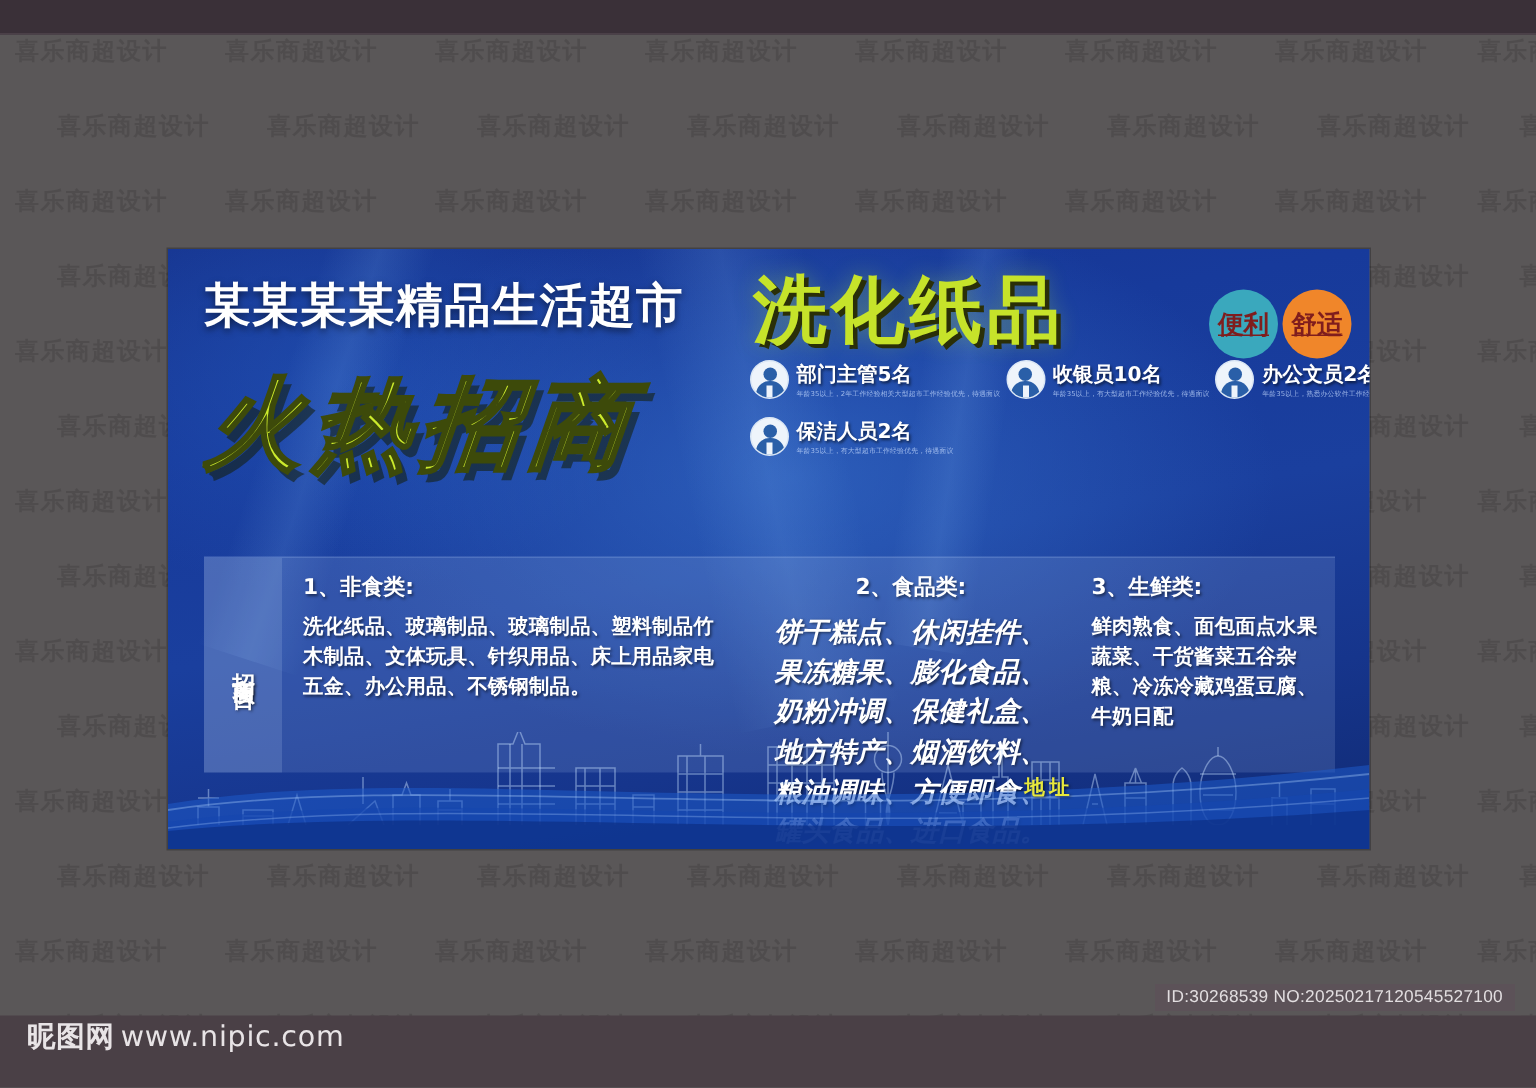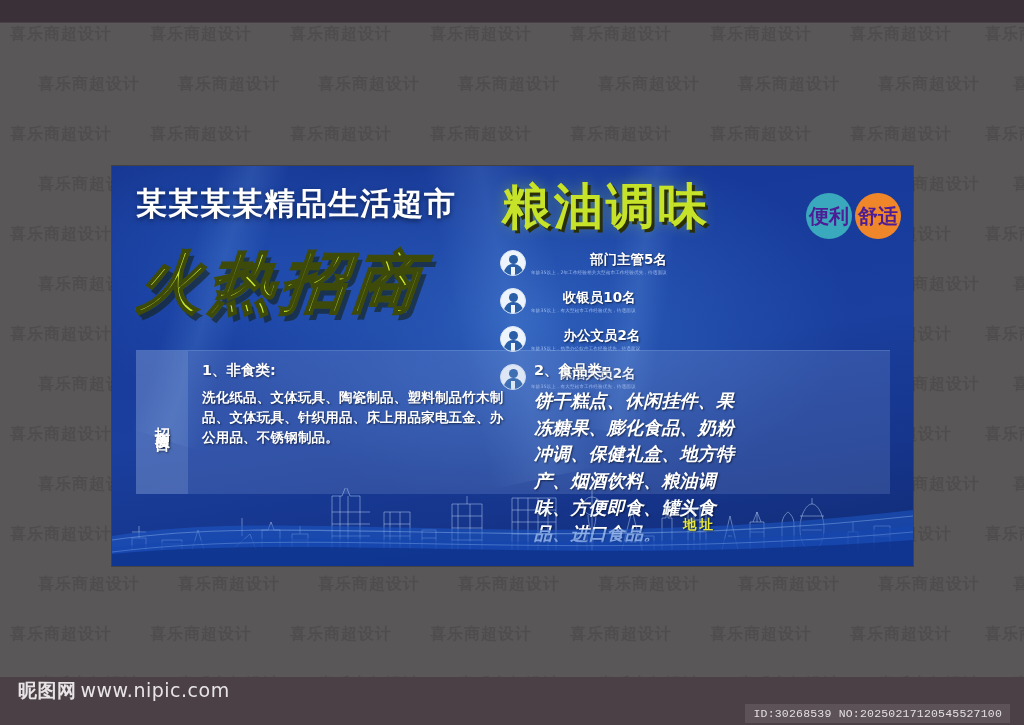--- a/index.html
+++ b/index.html
@@ -35,24 +35,24 @@
     background:#4a4046; z-index:6;
   }
   #brandline {
     position:absolute; left:18px; top:678px; z-index:7;
     color:#e8e4e6; font-size:19px; letter-spacing:.5px;
     font-family:"DejaVu Sans",sans-serif;
   }
   #brandline .cn { font-weight:bold; }
   #brandline .url { font-weight:normal; margin-left:4px; }
   #idbadge {
-    position:absolute; right:14px; top:704px; z-index:7;
+    position:absolute; right:14px; top:656px; z-index:7;
     background:#5c5258; color:#e2dee0;
     font-size:11.5px; padding:3px 8px; letter-spacing:.2px;
-    font-family:Liberation Mono, monospace;
+    font-family:Liberation Sans, sans-serif;
   }
 
   
   #poster {
     position:absolute; left:112px; top:166px;
     width:801px; height:400px;
     background:
       radial-gradient(ellipse 520px 300px at 52% 38%, rgba(60,120,210,.55) 0%, rgba(30,70,170,0) 62%),
       radial-gradient(ellipse 330px 220px at 14% 22%, rgba(40,95,195,.45) 0%, rgba(20,50,150,0) 65%),
       linear-gradient(170deg,#16348f 0%, #173a9b 26%, #1a3f9e 52%, #16358c 76%, #102a73 100%);
@@ -78,43 +78,44 @@
     position:absolute; left:390px; top:8px;
     color:#c6e32a; font-size:49px; font-weight:bold;
     letter-spacing:3px;
     text-shadow:3px 3px 0 #2a2f08, 0 0 14px rgba(180,230,60,.4);
     font-family:"DejaVu Sans",sans-serif;
   }
   .badges { position:absolute; left:694px; top:27px; display:flex; gap:3px; }
   .badge {
     width:46px; height:46px; border-radius:50%;
     display:flex; align-items:center; justify-content:center;
-    color:#4c1d95; font-size:20px; font-weight:bold; letter-spacing:0;
-    font-family:"DejaVu Sans",sans-serif;
+    color:#7f1d1d; font-size:17px; font-weight:bold; letter-spacing:0;
+    font-family:"DejaVu Sans",sans-serif;
+    text-decoration:underline;
   }
   .badge.cy { background:#3aa8bd; }
   .badge.or { background:#f0862a; }
 
   
   .zhaoshang {
     position:absolute; left:25px; top:72px;
     font-size:66px; font-weight:bold; letter-spacing:6px;
     color:#ccea2c;
     -webkit-text-stroke:2px #3d4a0a;
     text-shadow:5px 6px 0 rgba(20,30,5,.55);
     font-family:"DejaVu Serif","DejaVu Sans",serif;
     font-style:italic;
     transform:skewX(-6deg);
   }
 
   
   #jobs {
-    position:absolute; left:388px; top:84px; width:400px;
-    display:grid; grid-template-columns:1fr;
-    grid-template-rows:auto auto; row-gap:12px; column-gap:4px;text-align:right;
+    position:absolute; left:388px; top:74px; width:400px;
+    display:grid; grid-template-columns:1fr 1fr 1fr;
+    grid-template-rows:auto auto; row-gap:12px; column-gap:4px;
   }
   .job { display:flex; align-items:center; gap:5px; }
   .job-ic {
     width:26px; height:26px; border-radius:50%;
     background:#eef4fb; flex:0 0 26px;
     position:relative; overflow:hidden;
     border:1.5px solid #dbe7f5;
   }
   .job-ic .head { position:absolute; left:50%; top:4px; width:9px; height:9px;
     margin-left:-4.5px; border-radius:50%; background:#2a5fa8; }
@@ -129,39 +130,39 @@
     font-family:"DejaVu Sans",sans-serif;
   }
   .job-sub {
     color:rgba(200,220,255,.72); font-size:4.6px; white-space:nowrap;
     letter-spacing:.1px; margin-top:1px;
     font-family:"DejaVu Sans",sans-serif;
   }
 
   
   #panel {
-    position:absolute; left:24px; top:184px; width:754px; height:144px;
+    position:absolute; left:24px; top:205px; width:754px; height:144px;
     background:rgba(150,175,225,.20);
     border-top:1px solid rgba(190,215,255,.18);
     display:flex;
   }
   #panel .vlabel {
     width:52px; flex:0 0 52px;
     background:rgba(170,195,235,.20);
     display:flex; align-items:center; justify-content:center;
   }
   #panel .vlabel span {
     writing-mode:vertical-rl; text-orientation:upright;
     color:#ffffff; font-size:15px; font-weight:bold; letter-spacing:4px;
     text-shadow:1px 1px 2px rgba(0,0,0,.5);
     font-family:"DejaVu Sans",sans-serif;
   }
   .col { padding:10px 8px 0 14px; }
   .col.c1 { width:332px; }
-  .col.c2 { width:236px; }
+  .col.c2 { width:236px;text-align:center; }
   .col.c3 { width:190px; }
   .col-h {
     color:#ffffff; font-size:14.5px; font-weight:bold; margin-bottom:8px;
     text-shadow:1px 1px 2px rgba(0,0,0,.5);
     font-family:"DejaVu Sans",sans-serif;
   }
   .col-b {
     color:#ffffff; font-size:14px; font-weight:bold; line-height:1.48;
     letter-spacing:.2px;
     text-shadow:1px 1px 2px rgba(0,0,0,.55);
@@ -323,21 +324,21 @@
 <div id="topbar"></div>
 
 <div id="poster">
 
   <div class="ray" style="left:120px;top:-40px;width:70px;height:330px;transform:rotate(18deg);"></div>
   <div class="ray" style="left:300px;top:-60px;width:110px;height:380px;transform:rotate(-12deg);"></div>
   <div class="ray" style="left:520px;top:-30px;width:60px;height:300px;transform:rotate(9deg);"></div>
 
   <div class="shopname">某某某某精品生活超市</div>
 
-  <div class="hiring">粮油调味</div>
+  <div class="hiring">洗化纸品</div>
 
   <div class="badges">
     <div class="badge cy">便利</div>
     <div class="badge or">舒适</div>
   </div>
 
   <div class="zhaoshang">火热招商</div>
 
   <div id="jobs">
     <div class="job">
@@ -385,25 +386,29 @@
       </div>
     </div>
   </div>
 
   <div id="panel">
     <div class="vlabel">
       <span>招商项目</span>
     </div>
     <div class="col c1">
       <div class="col-h">1、非食类:</div>
-      <div class="col-b">洗化纸品、文体玩具、陶瓷制品、塑料制品竹木制品、文体玩具、针织用品、床上用品家电五金、办公用品、不锈钢制品。</div>
+      <div class="col-b">洗化纸品、玻璃制品、玻璃制品、塑料制品竹木制品、文体玩具、针织用品、床上用品家电五金、办公用品、不锈钢制品。</div>
     </div>
     <div class="col c2">
       <div class="col-h">2、食品类:</div>
       <div class="col-b">饼干糕点、休闲挂件、果冻糖果、膨化食品、奶粉冲调、保健礼盒、地方特产、烟酒饮料、粮油调味、方便即食、罐头食品、进口食品。</div>
+    </div>
+    <div class="col c3">
+      <div class="col-h">3、生鲜类:</div>
+      <div class="col-b">鲜肉熟食、面包面点水果蔬菜、干货酱菜五谷杂粮、冷冻冷藏鸡蛋豆腐、牛奶日配</div>
     </div>
   </div>
 
   <div id="skyline">
     <svg width="790" height="72" viewBox="0 0 790 72" fill="none" stroke="rgba(200,225,255,.45)" stroke-width="1">
       <path d="M210 72V18h10l4-10 4 10h10v54"></path>
       <path d="M218 72V18M226 72V18M210 34h38M210 46h38M210 58h38"></path>
       <path d="M262 72V34h26v38M268 72V34M278 72V34M262 46h26M262 58h26"></path>
       <path d="M140 72V52h6l3-8 3 8h6v20"></path>
       <path d="M110 72l18-16 6 16M120 58V40"></path>

